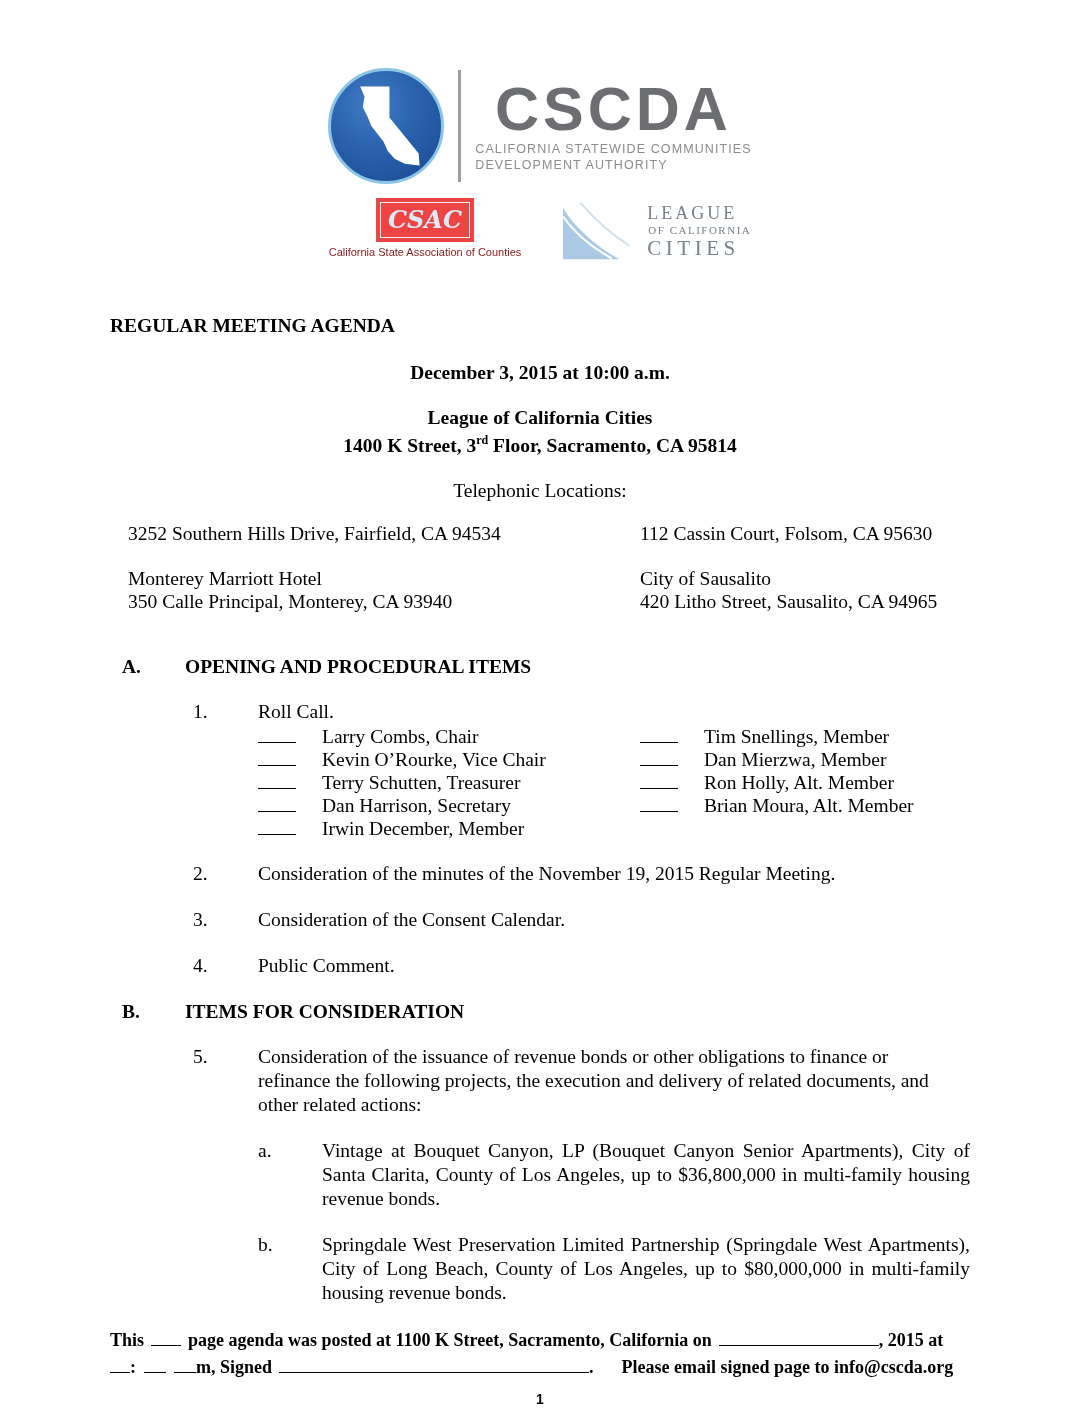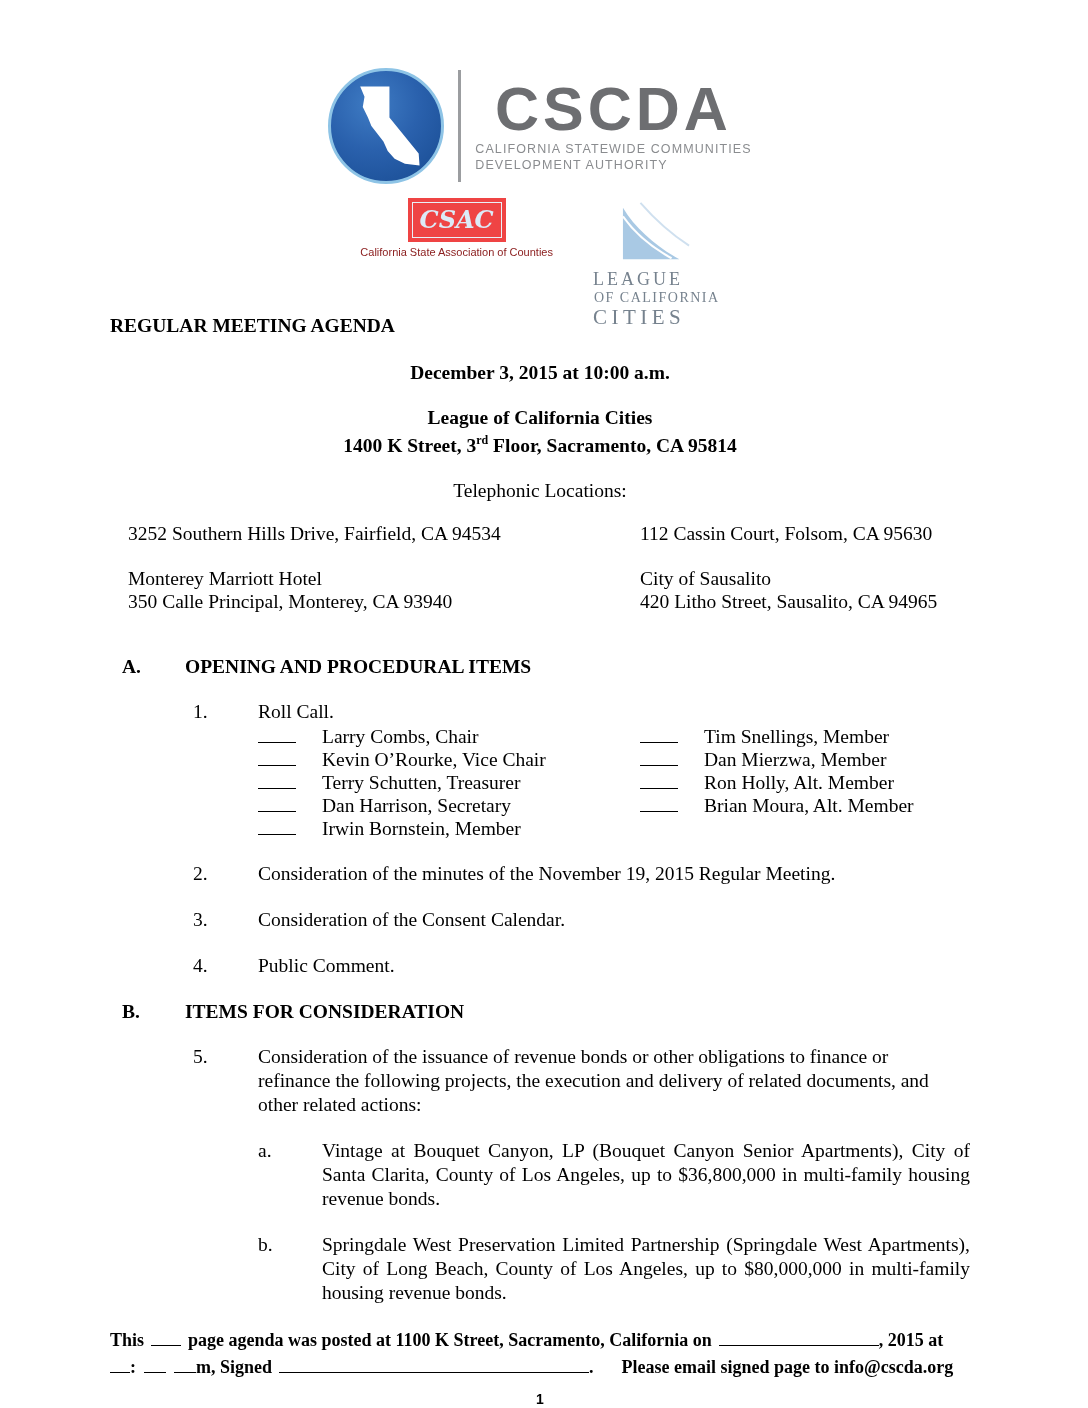--- a/index.html
+++ b/index.html
@@ -21,25 +21,25 @@
   .logo-text{display:flex;flex-direction:column;align-items:center;font-family:"Liberation Sans", sans-serif;}
   .acronym{font-size:61px;font-weight:bold;color:#6d6e71;letter-spacing:4px;line-height:58px;}
   .tagline{margin-top:3px;text-align:left;color:#8a8c8f;font-size:12.5px;letter-spacing:1.1px;line-height:16px;}
   
   .partner-logos{display:flex;justify-content:center;align-items:flex-start;gap:40px;margin-top:8px;height:70px;}
   .csac{display:flex;flex-direction:column;align-items:center;}
   .csac-box{background:#ef4444;padding:4px;box-sizing:border-box;}
   .csac-inner{border:1.5px solid #e8f1f8;padding:2px 7px;}
   .csac-text{font-family:"DejaVu Serif", serif;font-style:italic;font-weight:bold;color:#dcebf7;font-size:24px;line-height:30px;}
   .csac-caption{margin-top:4px;font-family:"Liberation Sans", sans-serif;font-size:11px;color:#8c2020;white-space:nowrap;}
-  .league{display:flex;align-items:center;gap:8px;margin-top:2px;flex-direction:column;}
+  .league{display:flex;align-items:center;gap:16px;margin-top:2px;}
   .league svg{width:70px;height:62px;}
   .league-text{font-family:"Liberation Serif", serif;color:#76828e;line-height:1;}
   .league-l1{font-size:18px;letter-spacing:3px;}
-  .league-l2{font-size:14px;letter-spacing:1.5px;margin:3px 0 2px 1px;}
+  .league-l2{font-size:11px;letter-spacing:1.5px;margin:3px 0 2px 1px;}
   .league-l3{font-size:21px;letter-spacing:4.5px;}
   
   .h-title{text-align:left;margin-top:46px;line-height:23px;}
   .h-date{text-align:center;margin-top:24px;line-height:23px;}
   .h-venue{text-align:center;margin-top:22px;line-height:23px;}
   .h-venue sup{font-size:12px;}
   .h-tel{text-align:center;margin-top:22px;line-height:23px;}
   
   .locations{margin-top:20px;padding-left:18px;}
   .loc-row{display:flex;line-height:23px;}
@@ -151,21 +151,21 @@
     <span class="item-num">1.</span>
     <span class="item-text">Roll Call.</span>
   </div>
 
   <div class="rollcall">
     <div class="rc-left">
       <div class="rc-row"><span class="rc-blank"></span><span class="rc-name">Larry Combs, Chair</span></div>
       <div class="rc-row"><span class="rc-blank"></span><span class="rc-name">Kevin O’Rourke, Vice Chair</span></div>
       <div class="rc-row"><span class="rc-blank"></span><span class="rc-name">Terry Schutten, Treasurer</span></div>
       <div class="rc-row"><span class="rc-blank"></span><span class="rc-name">Dan Harrison, Secretary</span></div>
-      <div class="rc-row"><span class="rc-blank"></span><span class="rc-name">Irwin Bornstein, Member</span></div>
+      <div class="rc-row"><span class="rc-blank"></span><span class="rc-name">Irwin December, Member</span></div>
     </div>
     <div class="rc-right">
       <div class="rc-row"><span class="rc-blank"></span><span class="rc-name">Tim Snellings, Member</span></div>
       <div class="rc-row"><span class="rc-blank"></span><span class="rc-name">Dan Mierzwa, Member</span></div>
       <div class="rc-row"><span class="rc-blank"></span><span class="rc-name">Ron Holly, Alt. Member</span></div>
       <div class="rc-row"><span class="rc-blank"></span><span class="rc-name">Brian Moura, Alt. Member</span></div>
     </div>
   </div>
 
   <div class="item">

